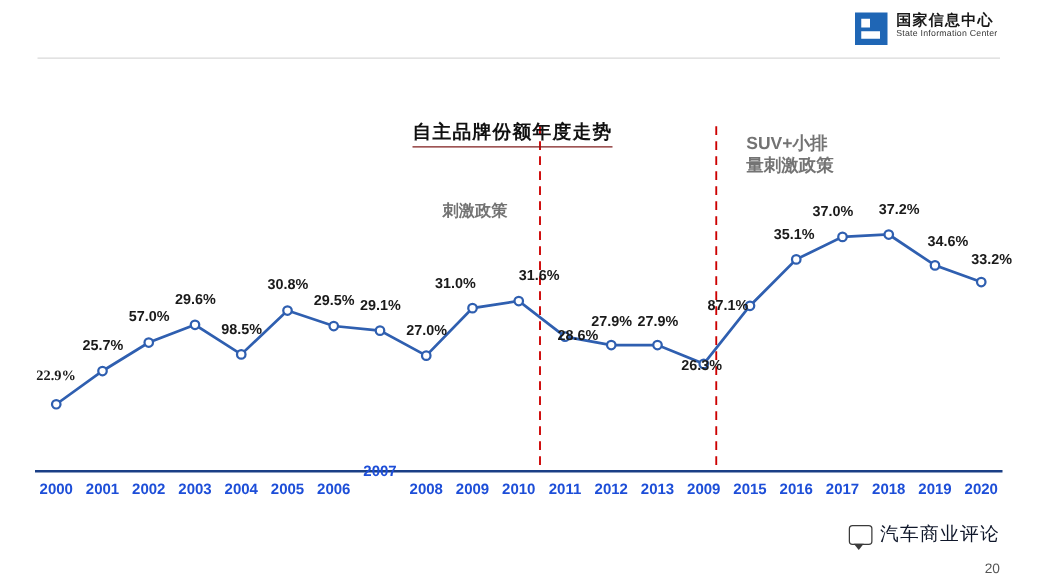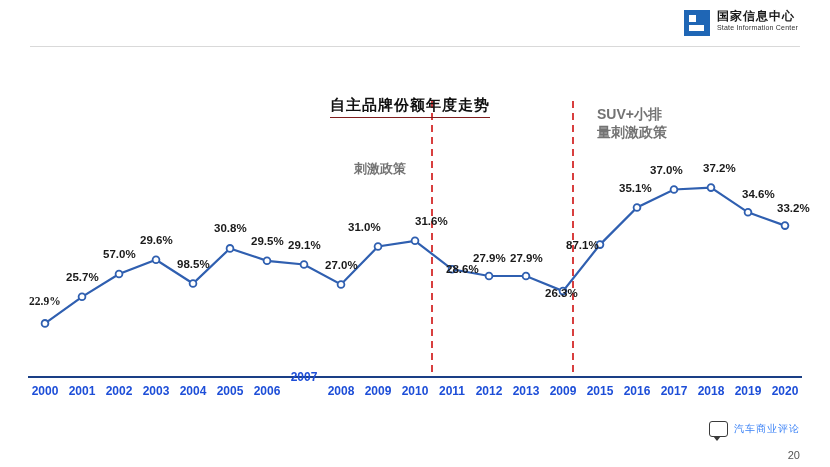--- a/index.html
+++ b/index.html
@@ -136,22 +136,22 @@
   #wm-icon::after {
     content: "";
     position: absolute;
     left: 3px; bottom: -5px;
     width: 0; height: 0;
     border-left: 4px solid transparent;
     border-right: 4px solid transparent;
     border-top: 5px solid #3b3b3b;
   }
   #wm-text {
-    font-size: 10px;
-    color: #3b82f6;
+    font-size: 15px;
+    color: #0f172a;
     letter-spacing: 1px;
     font-family: Liberation Mono, monospace;
   }
   #page-number {
     position: absolute;
     right: 30px; bottom: 6px;
     font-size: 11px;
     color: #555555;
   }
 </style>

